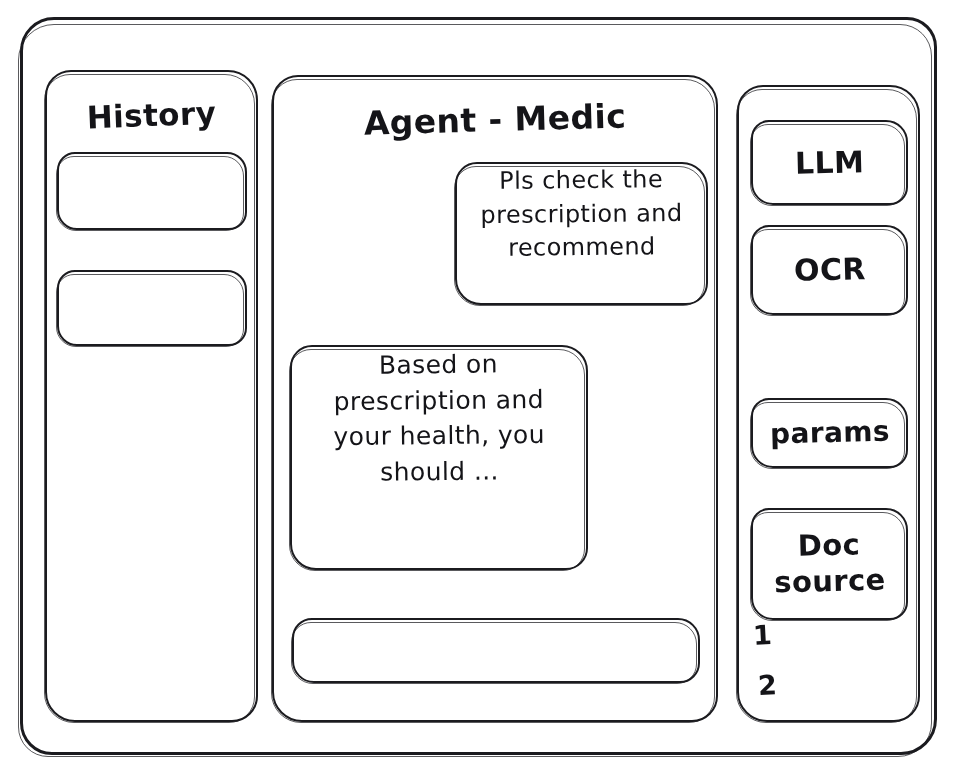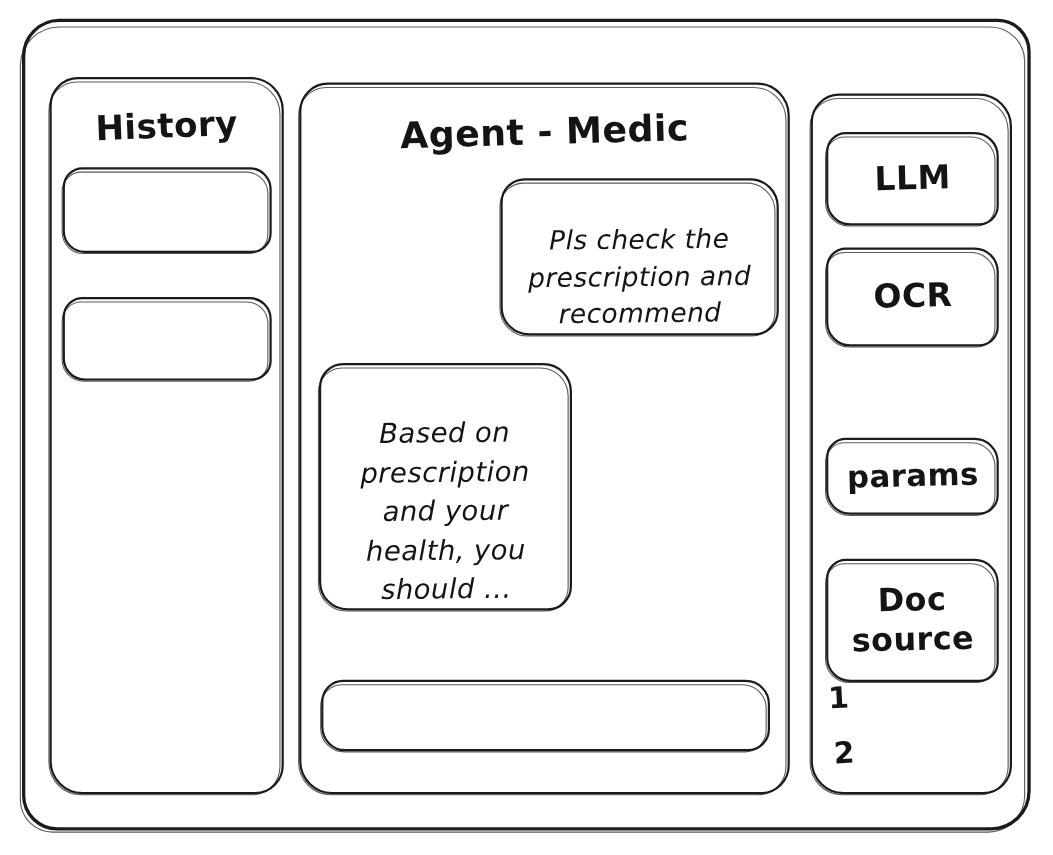--- a/index.html
+++ b/index.html
@@ -67,24 +67,24 @@
   .hist-item-2{top:270px;height:76px;}
 
   
   .agent-title{
     left:272px;top:99px;width:446px;
     font-size:33px;font-weight:600;
     transform:rotate(-1.6deg);
   }
   .bubble{
     border-radius:22px 26px 22px 26px;
-    display:flex;align-items:flex-end;justify-content:center;font-style:italic;
+    display:flex;align-items:flex-start;justify-content:center;
   }
   .bubble-user{left:455px;top:162px;width:253px;height:143px;}
-  .bubble-assistant{left:290px;top:330px;width:230px;height:225px;}
+  .bubble-assistant{left:290px;top:345px;width:298px;height:225px;}
   .bubble-text{
     position:static;transform:rotate(-.6deg);
     font-size:25px;font-weight:500;
     padding:0 10px;
     text-align:center;
   }
   .bubble-assistant .bubble-text{font-size:25px;line-height:1.42;}
   .bubble-user .bubble-text{font-size:24px;line-height:1.4;}
 
   .input-bar{

